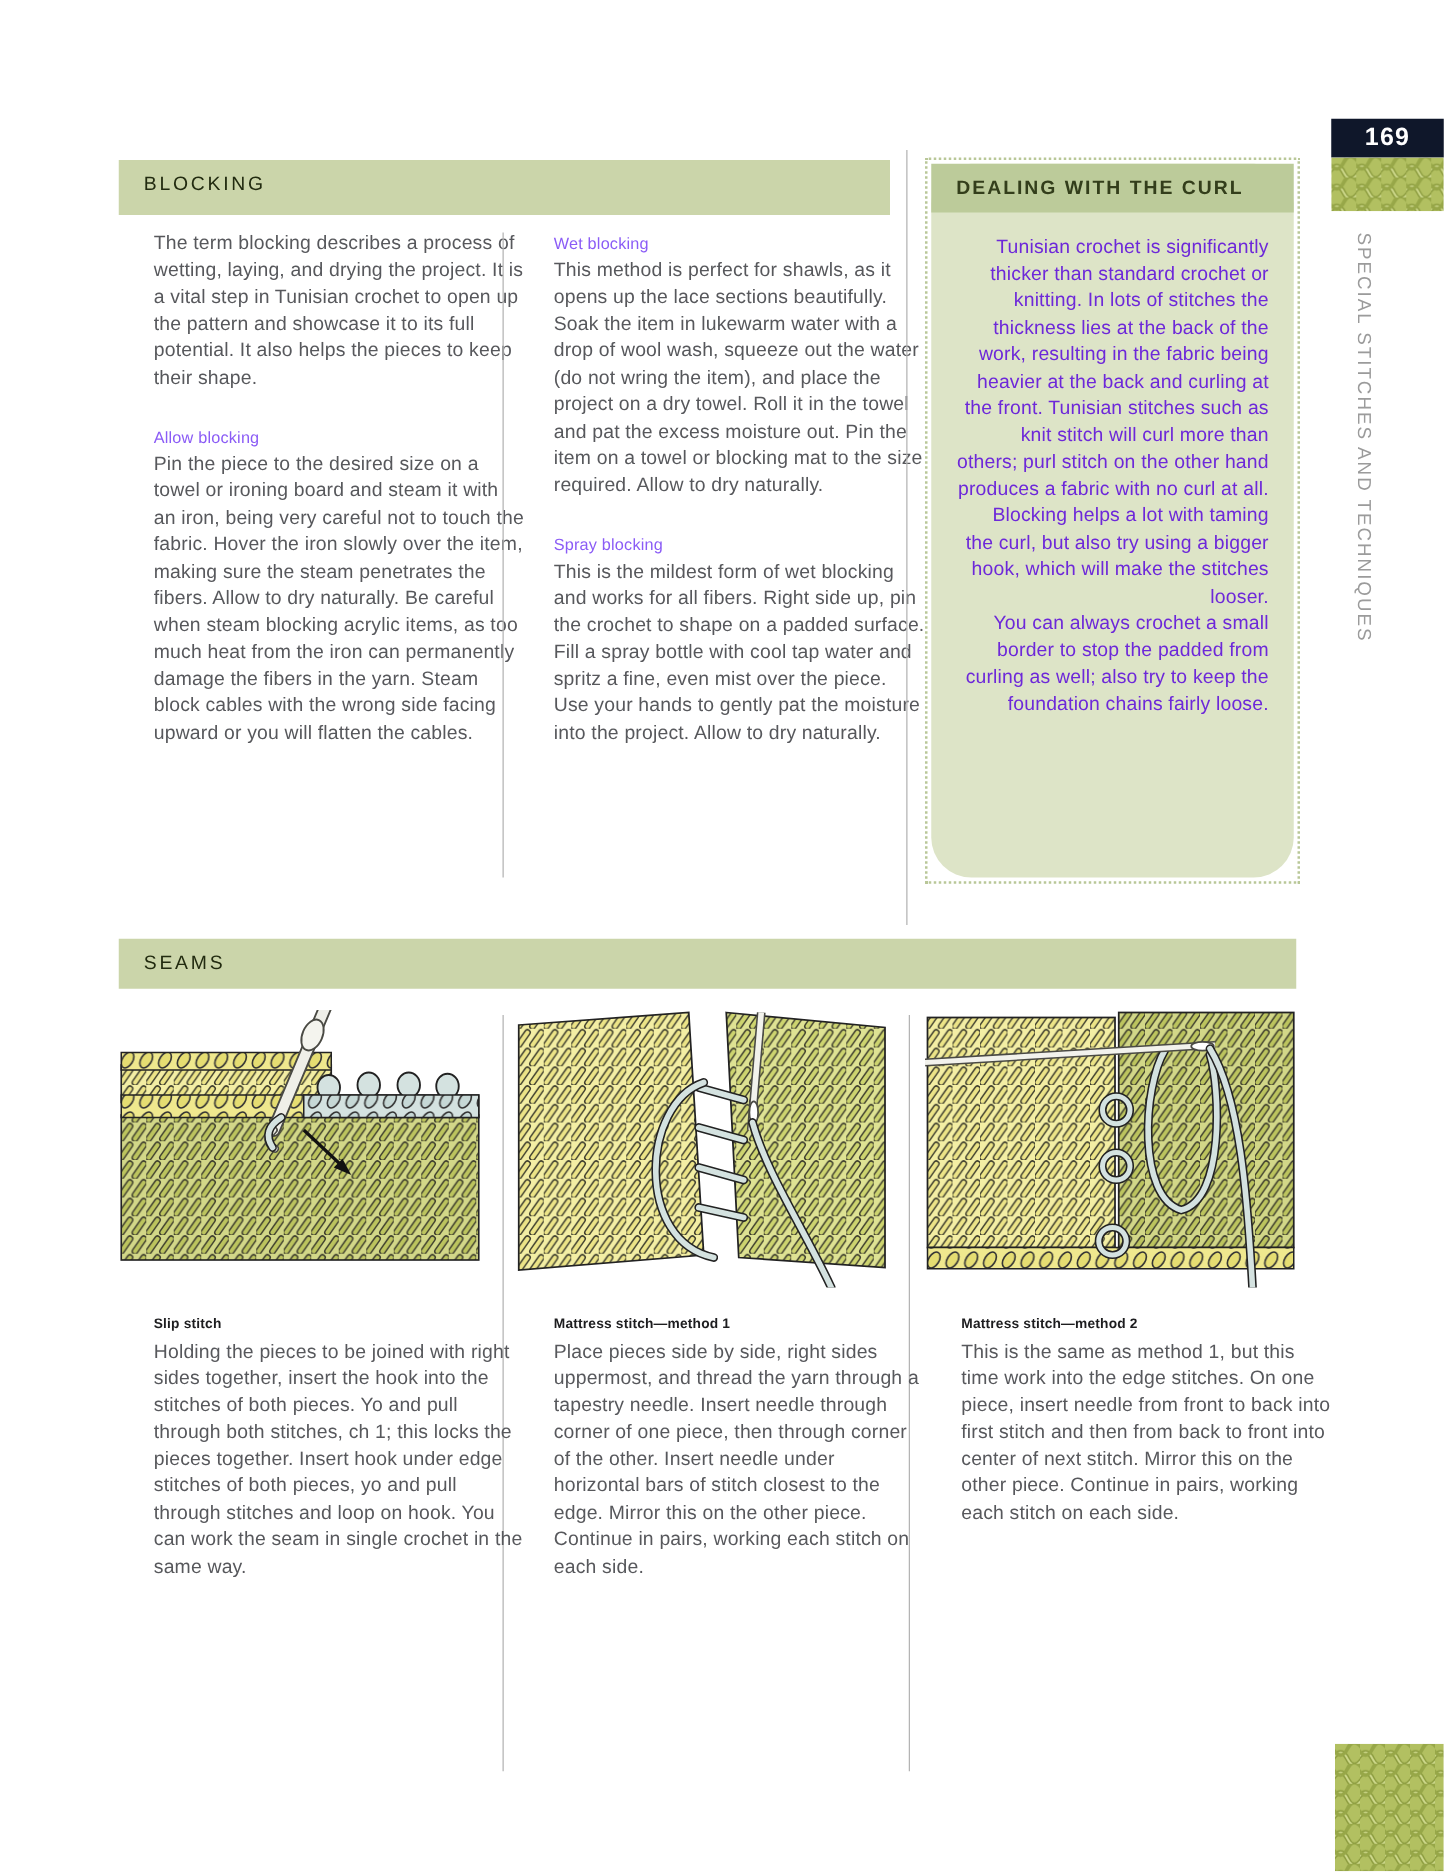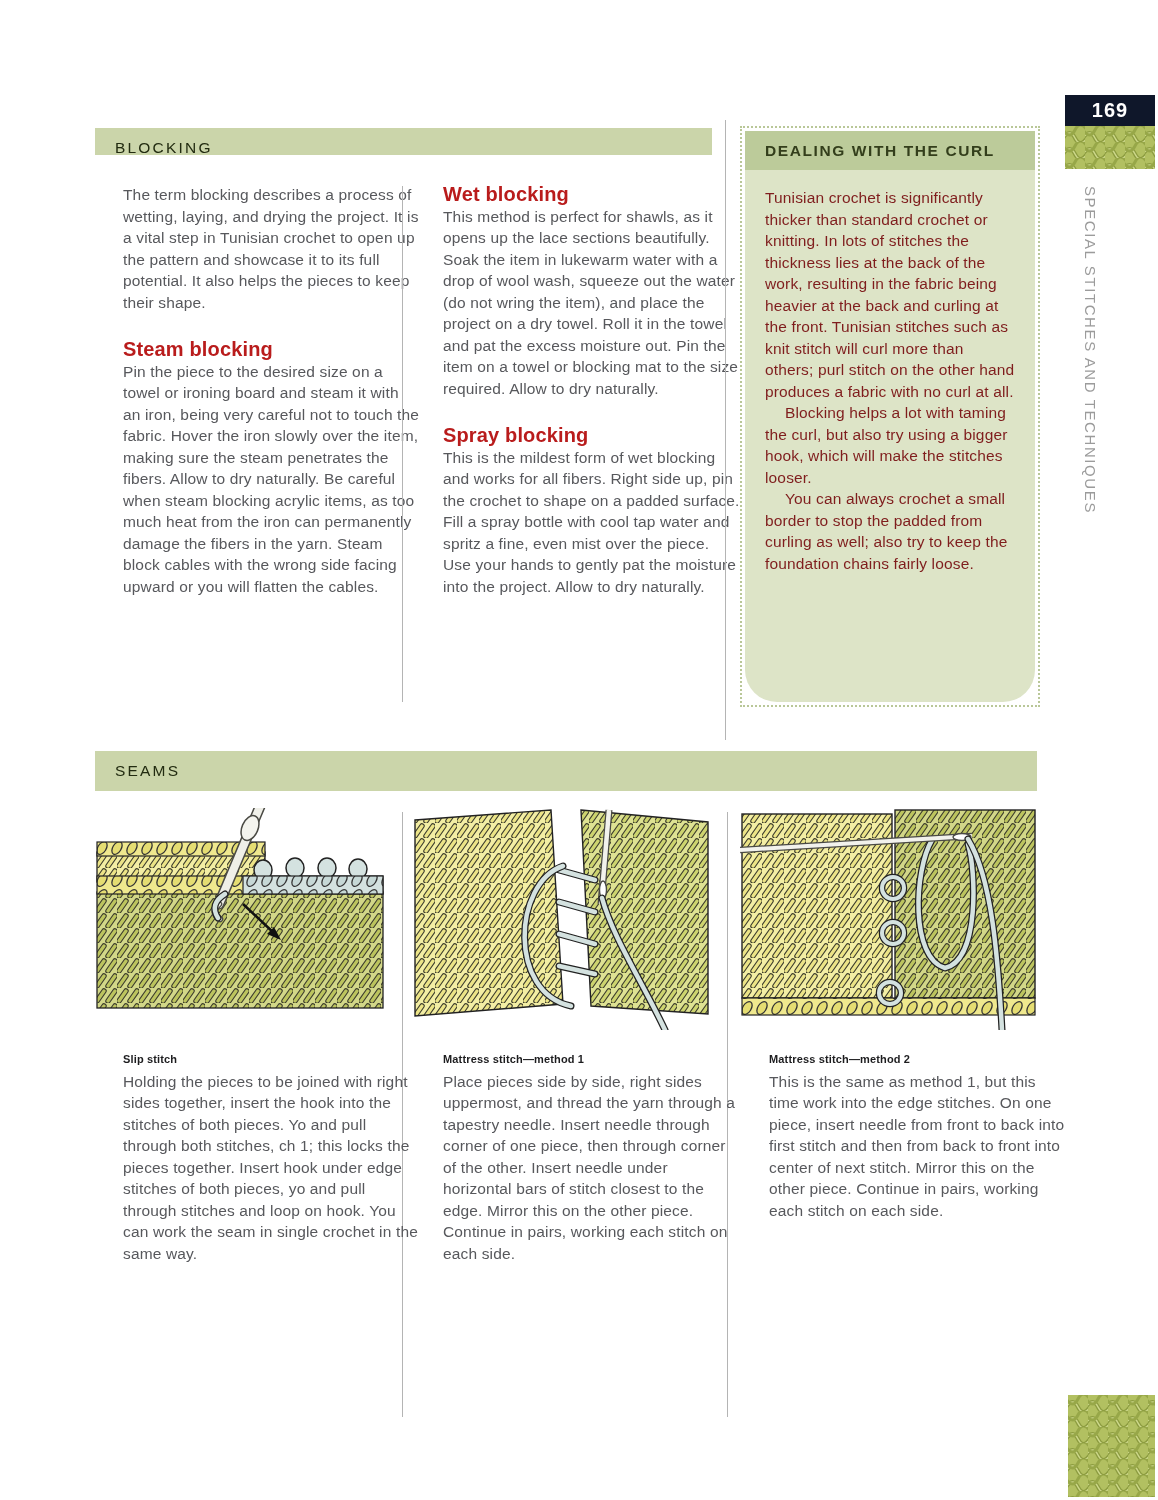--- a/index.html
+++ b/index.html
@@ -10,37 +10,38 @@
   .abs{position:absolute;}
   .bar{
     background:#cbd5aa;color:#222b10;font-size:15.5px;letter-spacing:2.2px;
     line-height:39px;padding-left:20px;font-weight:500;
   }
   .bodytext{
     font-size:15.5px;line-height:21.5px;color:#57585c;letter-spacing:0.15px;margin-left:28px;
   }
   .bodytext p{margin:0;}
   .subhead{
-    font-size:20px;line-height:21.5px;color:#b91c1c;font-weight:bold;margin:0;
+    font-size:13px;line-height:21.5px;color:#8b5cf6;font-weight:normal;margin:0;
   }
   .gap{height:26px;}
   .vrule{width:1px;background:#b4b4b4;}
   .curl-outer{
     border:2px dotted #b9c798;padding:3px;box-sizing:border-box;
   }
   .curl-inner{
     width:100%;height:100%;background:#dde4c7;box-sizing:border-box;border-radius:32px;
   }
   .curl-header{
     background:#bccb9a;color:#333e1b;font-size:15.5px;font-weight:700;
     letter-spacing:1.6px;line-height:39px;padding-left:20px;
   }
   .curl-body{
-    padding:17px 20px 0 20px;font-size:15.5px;line-height:21.5px;color:#7f1d1d;
+    padding:17px 20px 0 20px;font-size:15.5px;line-height:21.5px;color:#6d28d9;
     letter-spacing:0.15px;
+    text-align:right;
   }
   .curl-body p{margin:0;}
   .curl-body p.indent{text-indent:20px;}
   .pagetab{
     background:#0f172a;color:#ffffff;font-size:20px;font-weight:bold;
     text-align:center;line-height:31px;letter-spacing:1px;
   }
   .sidebar-vert{
     writing-mode:vertical-rl;color:#9b9b9b;font-size:15px;letter-spacing:1.6px;
     white-space:nowrap;
@@ -84,26 +85,26 @@
     </pattern>
     <pattern id="photoTex" width="20" height="16" patternUnits="userSpaceOnUse">
       <rect width="20" height="16" fill="#b2c061"></rect>
       <path d="M-2,12 Q5,2 10,12 T22,12" stroke="#8c9c3f" stroke-width="4" fill="none"></path>
       <path d="M-2,12 Q5,2 10,12 T22,12" stroke="#cdd88b" stroke-width="1.5" fill="none"></path>
       <path d="M-2,4 Q5,14 10,4 T22,4" stroke="#97a748" stroke-width="3" fill="none"></path>
     </pattern>
   </defs>
 </svg>
 
-<div class="abs bar" style="left:95px;top:128px;width:597px;height:27px;">BLOCKING</div>
+<div class="abs bar" style="left:95px;top:128px;width:597px;height:44px;">BLOCKING</div>
 
 <div class="abs bodytext" style="left:95px;top:184px;width:297px;">
   <p>The term blocking describes a process of wetting, laying, and drying the project. It is a vital step in Tunisian crochet to open up the pattern and showcase it to its full potential. It also helps the pieces to keep their shape.</p>
   <div class="gap"></div>
-  <p class="subhead">Steam blocking</p>
+  <p class="subhead">Allow blocking</p>
   <p>Pin the piece to the desired size on a towel or ironing board and steam it with an iron, being very careful not to touch the fabric. Hover the iron slowly over the item, making sure the steam penetrates the fibers. Allow to dry naturally. Be careful when steam blocking acrylic items, as too much heat from the iron can permanently damage the fibers in the yarn. Steam block cables with the wrong side facing upward or you will flatten the cables.</p>
 </div>
 
 <div class="abs vrule" style="left:402px;top:186px;height:516px;"></div>
 
 <div class="abs bodytext" style="left:415px;top:184px;width:297px;">
   <p class="subhead">Wet blocking</p>
   <p>This method is perfect for shawls, as it opens up the lace sections beautifully. Soak the item in lukewarm water with a drop of wool wash, squeeze out the water (do not wring the item), and place the project on a dry towel. Roll it in the towel and pat the excess moisture out. Pin the item on a towel or blocking mat to the size required. Allow to dry naturally.</p>
   <div class="gap"></div>
   <p class="subhead">Spray blocking</p>

